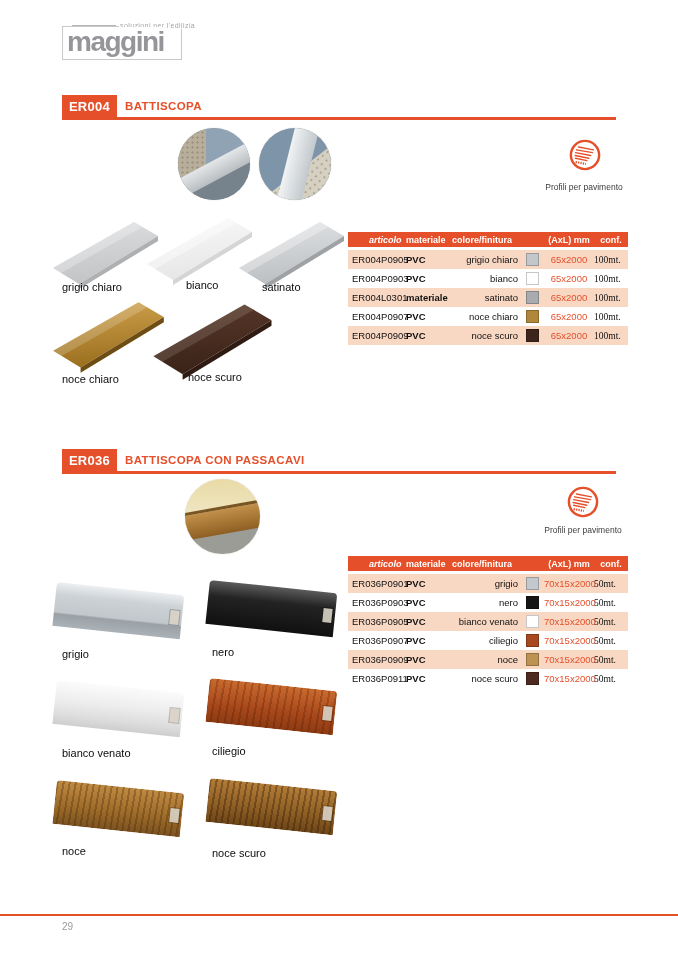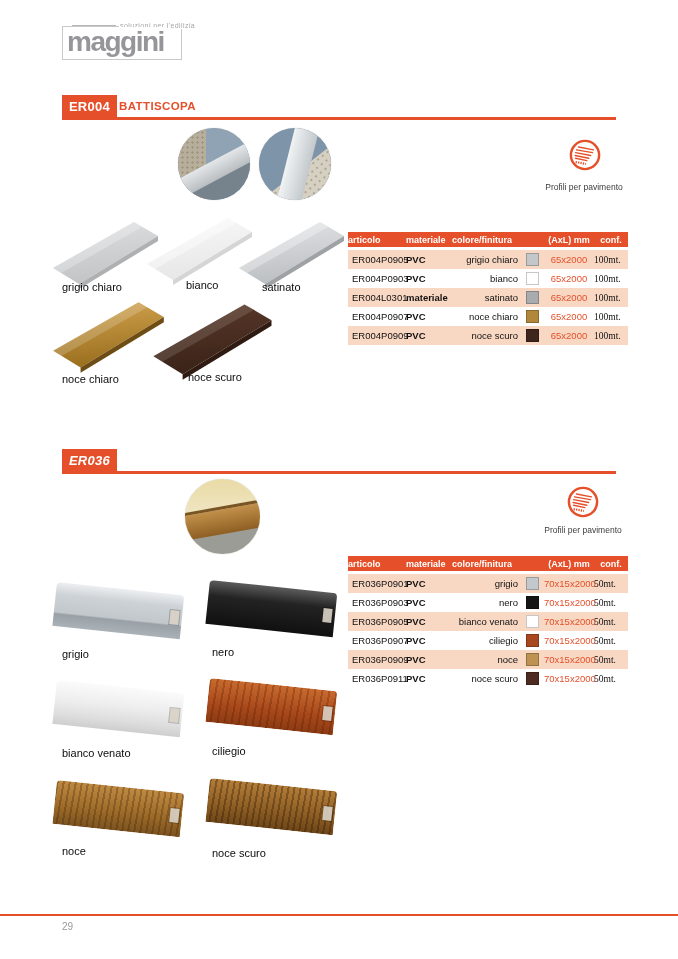--- a/index.html
+++ b/index.html
@@ -35,21 +35,21 @@
   .pc3 .wood{left:-14px;top:26px;width:120px;height:26px;transform:rotate(-10deg);background:linear-gradient(to bottom,#c2904a,#8a5c20);border-top:3px solid #7a5524;}
   .pc3 .floor{left:-14px;top:54px;width:120px;height:44px;transform:rotate(-10deg);background:#9c9c97;}
   
   .board{position:absolute;}
   .plabel{position:absolute;font-size:11px;color:#0c0c0c;white-space:nowrap;}
   
   .tbl{position:absolute;width:280px;font-size:9.5px;}
   .thead{display:flex;align-items:center;background:#E5502B;color:#fff;font-weight:bold;font-size:9px;height:15px;margin-bottom:3px;}
   .trow{display:flex;align-items:center;height:19px;background:#fff;}
   .trow.alt{background:#F8D7C3;}
-  .h-art{width:58px;padding-left:0;box-sizing:border-box;}
+  .h-art{width:58px;padding-left:21px;box-sizing:border-box;font-style:italic;}
   .h-mat{width:46px;}
   .h-col{width:92px;}
   .h-dim{width:50px;text-align:center;}
   .h-conf{width:34px;text-align:center;}
   .c-art{width:58px;padding-left:4px;box-sizing:border-box;font-weight:normal;}
   .c-mat{width:46px;font-weight:bold;}
   .c-col{width:74px;text-align:right;padding-right:8px;box-sizing:border-box;}
   .c-sw{width:18px;display:flex;align-items:center;}
   .c-sw i{display:block;width:13px;height:13px;border:1px solid rgba(0,0,0,.22);box-sizing:border-box;}
   .c-dim{width:50px;text-align:center;color:#E5502B;}
@@ -100,21 +100,21 @@
   <div class="logo">
     <div class="logo-box"></div>
     <div class="logo-tagline">
       <span class="tline"></span>
       <span class="ttext">soluzioni per l'edilizia</span>
     </div>
     <div class="logo-name">maggini</div>
   </div>
 
   <div class="sec-code" style="left:62px;top:95px;">ER004</div>
-  <div class="sec-title" style="left:119px;top:95px;">BATTISCOPA</div>
+  <div class="sec-title" style="left:125px;top:95px;">BATTISCOPA</div>
   <div class="sec-rule" style="top:117px;"></div>
 
   <div class="photo-circle pc1" style="left:178px;top:128px;width:72px;height:72px;">
     <div class="layer stone"></div>
     <div class="layer band"></div>
     <div class="layer floor"></div>
   </div>
   <div class="photo-circle pc2" style="left:259px;top:128px;width:72px;height:72px;">
     <div class="layer granite"></div>
     <div class="layer band"></div>
@@ -218,21 +218,22 @@
       <span class="c-mat">PVC</span>
       <span class="c-col">noce scuro</span>
       <span class="c-sw">
           <i style="background: rgb(62, 37, 28);"></i>
         </span>
       <span class="c-dim">65x2000</span>
       <span class="c-conf">100mt.</span>
     </div>
   </div>
 
-  <div class="sec-code" style="left:62px;top:449px;font-style:italic;">ER036</div>
+  <div class="sec-code" style="left:62px;top:449px;">ER036</div>
+  <div class="sec-title" style="left:125px;top:449px;">BATTISCOPA CON PASSACAVI</div>
   <div class="sec-rule" style="top:471px;"></div>
 
   <div class="photo-circle pc3" style="left:185px;top:479px;width:75px;height:75px;">
     <div class="layer wood"></div>
     <div class="layer floor"></div>
   </div>
 
   <svg class="cat-icon" style="left:567px;top:486px;" viewBox="0 0 34 34">
     <circle cx="17" cy="17" r="15" fill="#fff" stroke="#E5502B" stroke-width="2.6"></circle>
     <g stroke="#E5502B" stroke-width="1.5" stroke-linecap="round">

